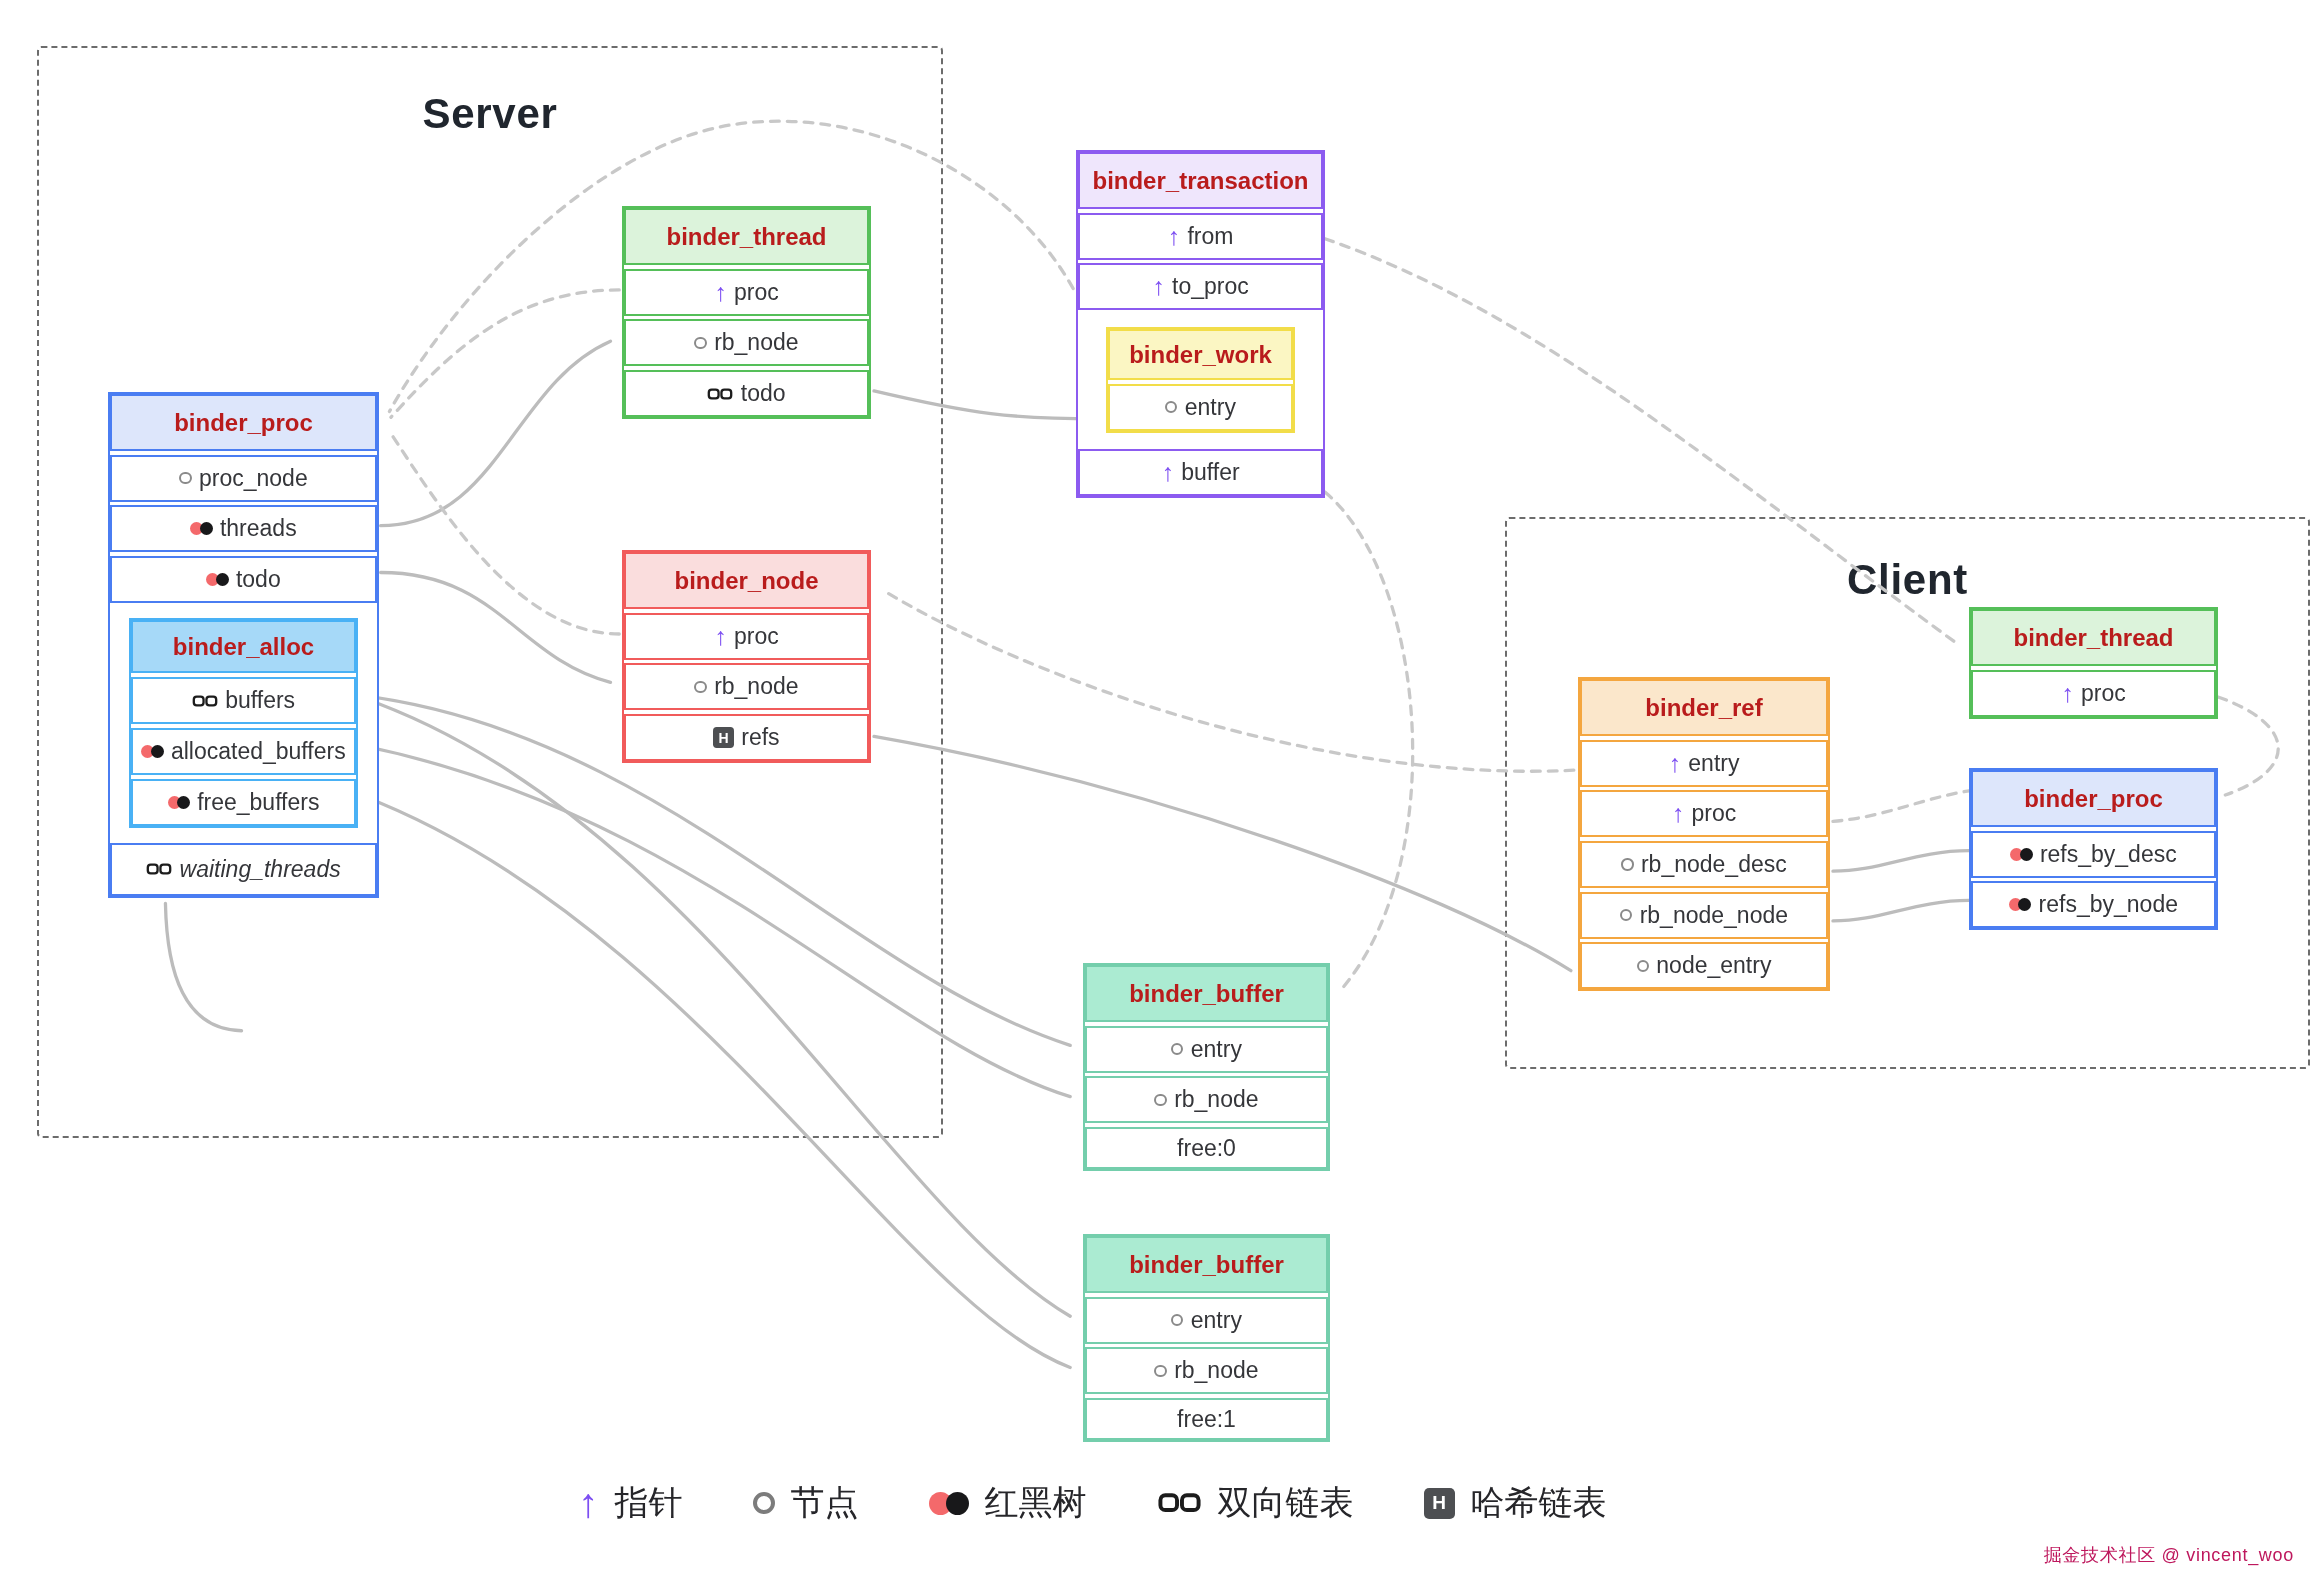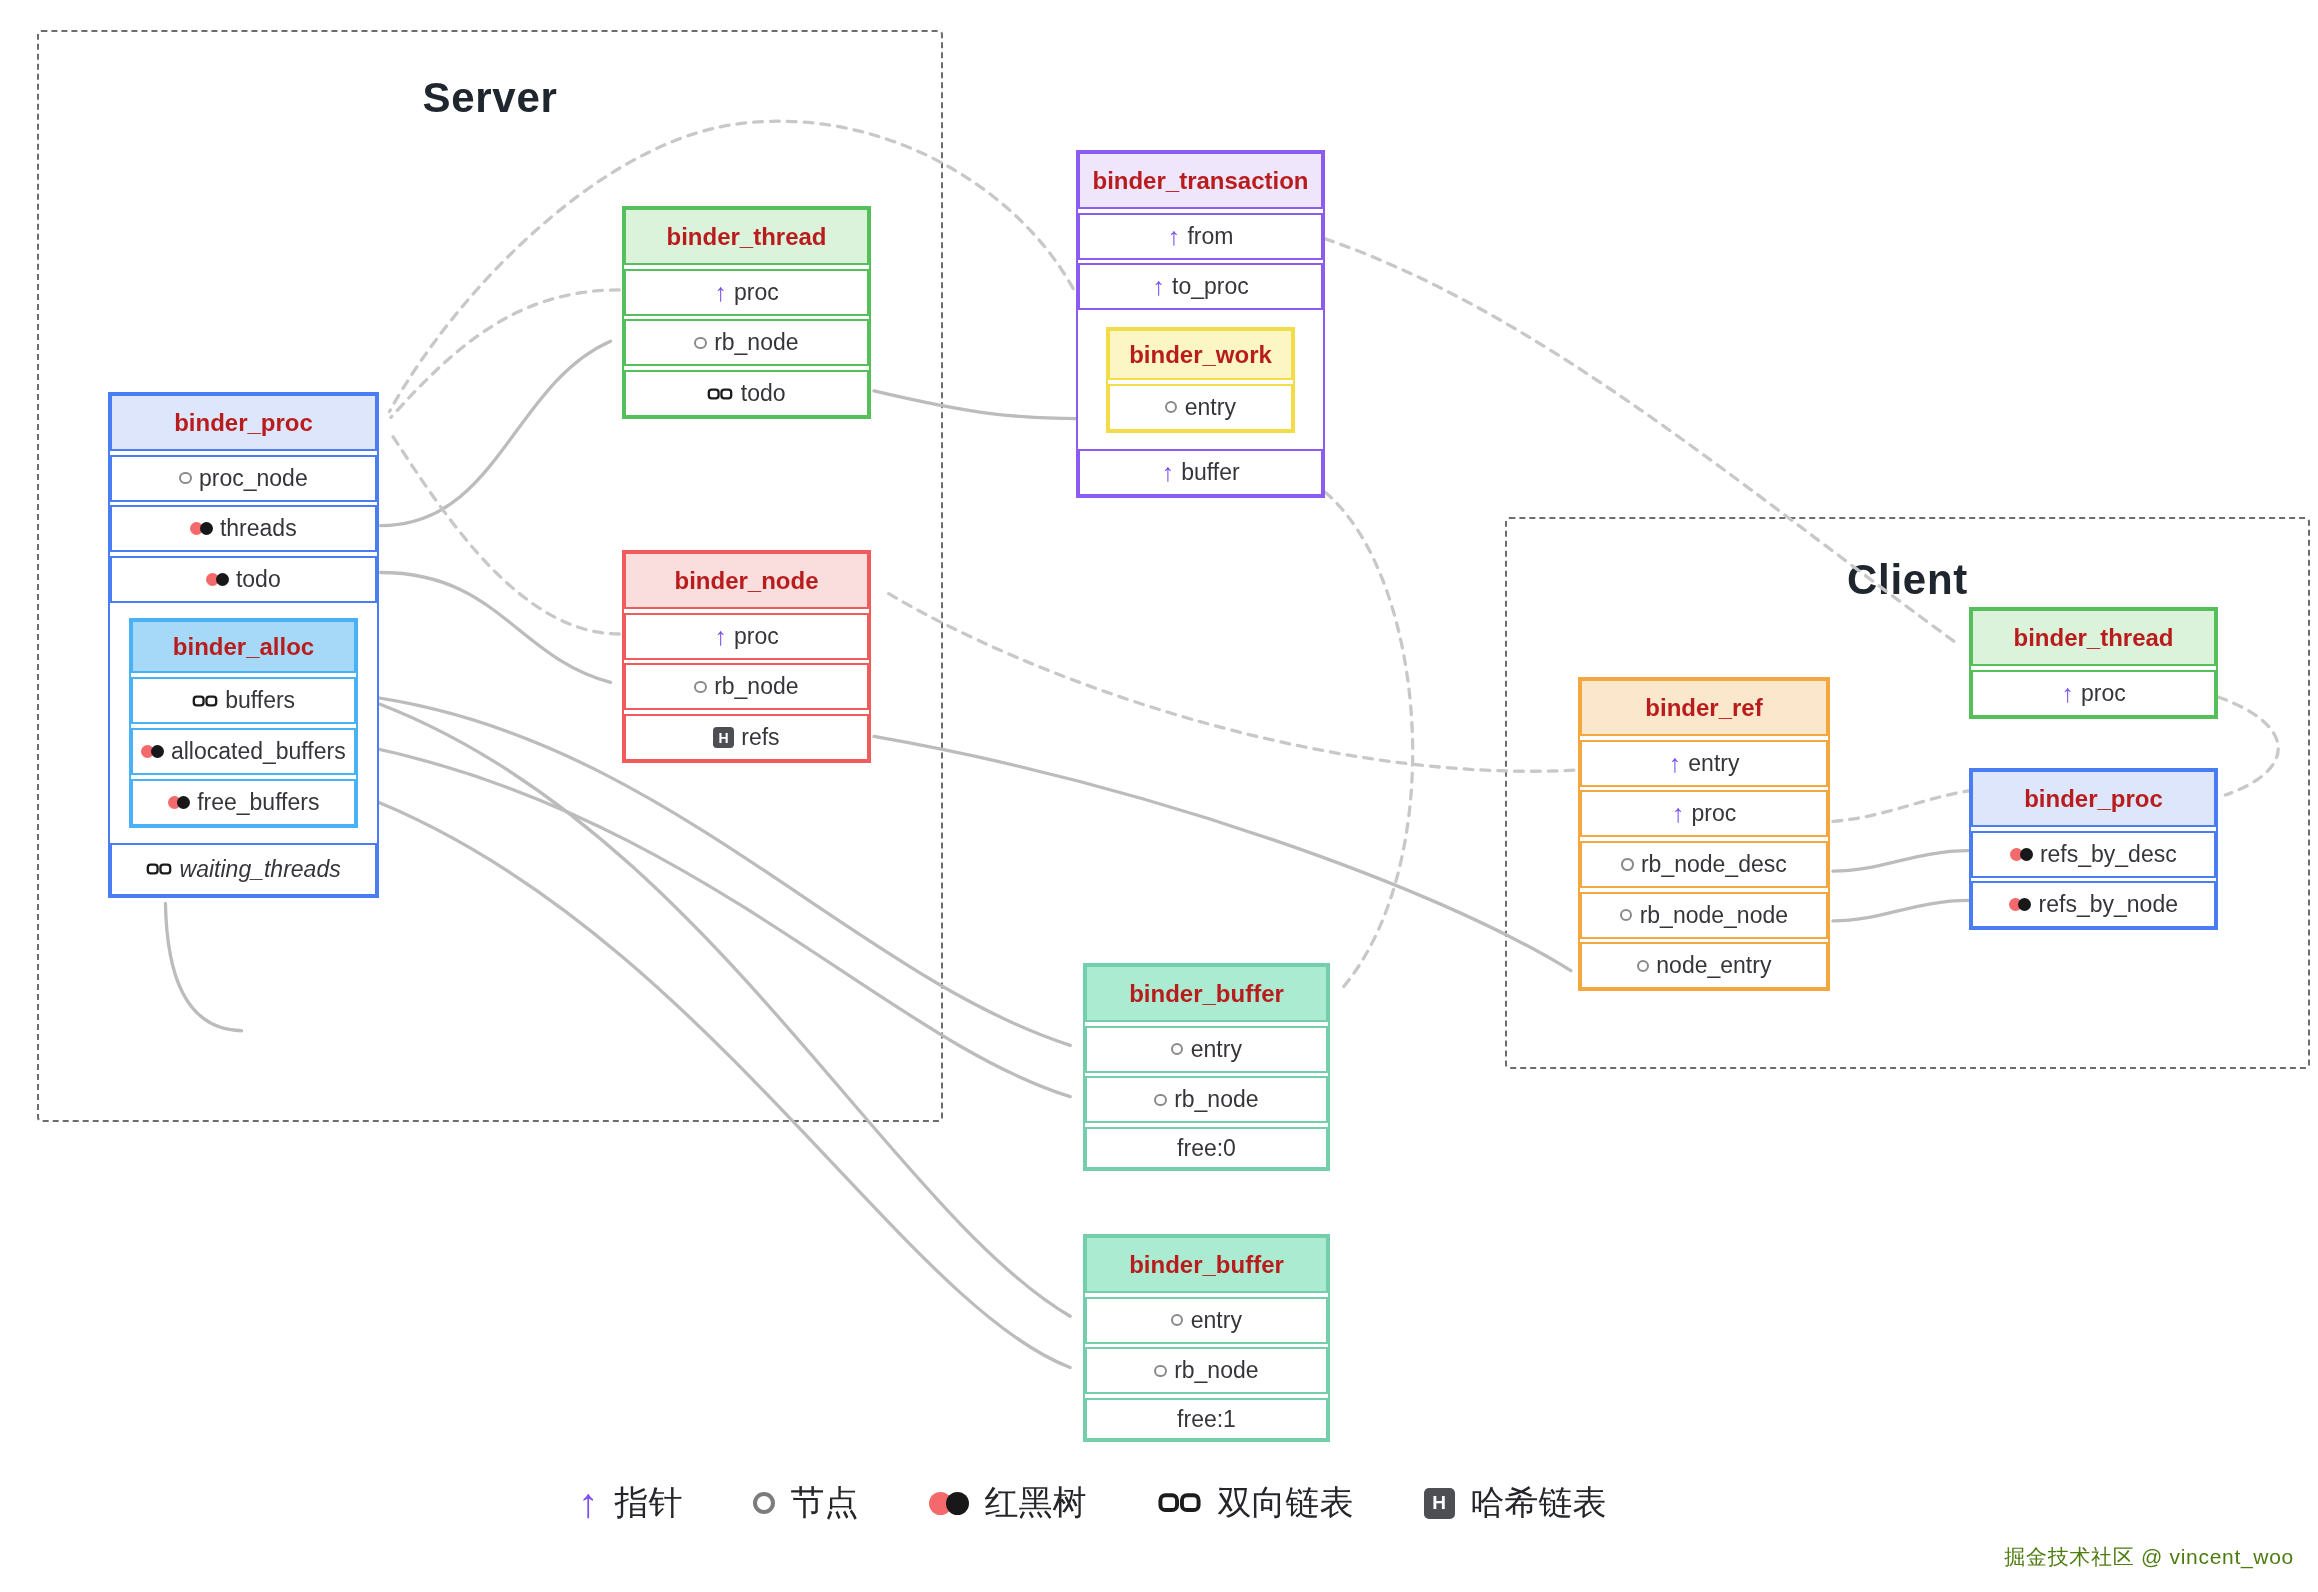--- a/index.html
+++ b/index.html
@@ -39,28 +39,28 @@
 
   
   .legend { position:absolute; left:578px; top:1480px; display:flex; align-items:center; gap:70px; z-index:4; }
   .legend-item { display:flex; align-items:center; gap:16px; font-size:34px; color:#26262a; }
   .legend .ic-pointer { font-size:41px; }
   .legend .ic-node { width:22px; height:22px; border-width:4.4px; border-color:#7c7c7c; }
   .legend .ic-rb i { width:23px; height:23px; }
   .legend .ic-rb .b { margin-left:-5.9px; }
   .legend .ic-hash { width:31px; height:31px; font-size:19px; border-radius:5.1px; }
 
-  .watermark { position:absolute; right:25px; top:1543px; font-size:21px; color:#4d7c0f; z-index:4; letter-spacing:0.7px; }
+  .watermark { position:absolute; right:25px; top:1543px; font-size:18px; color:#be185d; z-index:4; letter-spacing:0.7px; }
 </style>
 </head>
 <body>
 
 <div class="canvas">
 
-  <div class="group" style="left:37px; top:30px; width:906px; height:1092px;">
+  <div class="group" style="left:37px; top:46px; width:906px; height:1092px;">
     <div class="group-title" style="top:42px;">Server</div>
   </div>
   <div class="group" style="left:1505px; top:517px; width:805px; height:552px;">
     <div class="group-title" style="top:37px;">Client</div>
   </div>
 
   <svg class="wires" width="2319" height="1593" viewBox="0 0 3168 2176">
     <defs>
       <marker id="ah" markerWidth="11" markerHeight="11" refX="8" refY="5" orient="auto">
         <path d="M0,0 L10,5 L0,10 z" fill="#b2b2b2"></path>

